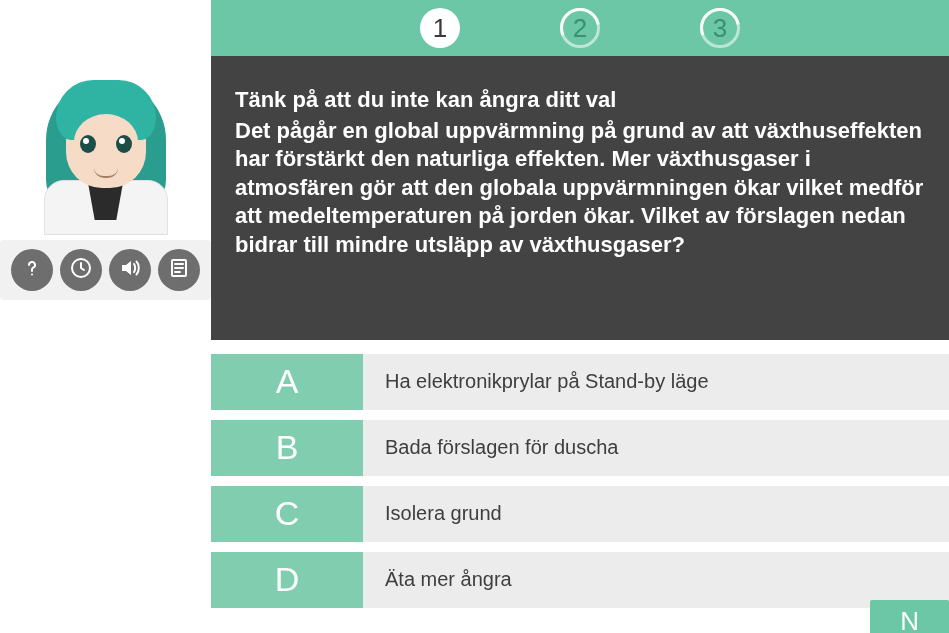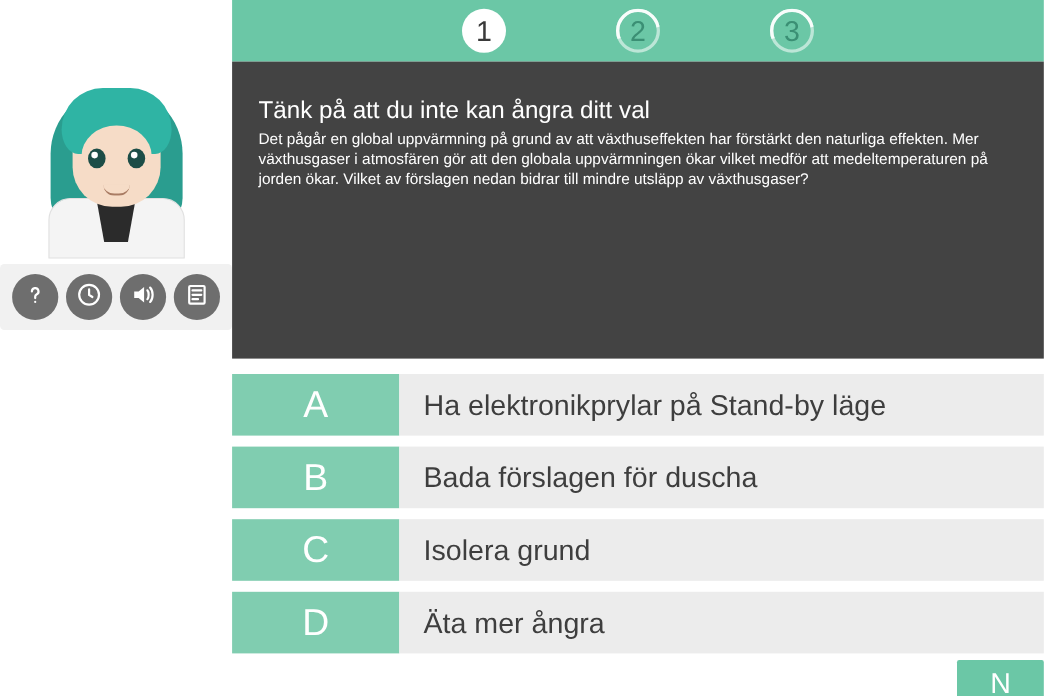--- a/index.html
+++ b/index.html
@@ -38,27 +38,27 @@
 
   .step-bar { height: 56px; background: #6bc7a6; display:flex; align-items:center; justify-content:center; gap: 100px; }
   .step { width: 40px; height: 40px; border-radius: 50%; display:flex; align-items:center; justify-content:center; font-size: 26px; font-weight: 400; position: relative; }
   .step.active { background: #ffffff; color: #3a3a3a; }
   .step.inactive { color: #3b8f74; }
   .step.inactive::before { content:""; position:absolute; inset:0; border:3px solid #ffffff; border-radius:50%; opacity:.9;
     clip-path: polygon(0 0, 100% 0, 100% 40%, 0 70%); }
   .step.inactive::after { content:""; position:absolute; inset:0; border:3px solid #ffffff; border-radius:50%; opacity:.55; }
 
   .question-box { background: #434343; color: #ffffff; padding: 30px 24px 80px 24px; min-height: 270px; }
-  .q-warn { font-weight: 400; font-size: 22px; line-height: 1.3; }
-  .q-body { font-size: 14px; line-height: 1.3; margin-top: 2px; font-weight: 400; }
+  .q-warn { font-weight: 700; font-size: 22px; line-height: 1.3; }
+  .q-body { font-size: 22px; line-height: 1.3; margin-top: 2px; font-weight: 700; }
 
   .answers { padding-top: 14px; display:flex; flex-direction:column; gap: 10px; }
   .answer { display:flex; height: 56px; cursor:pointer; }
   .answer .letter { width: 152px; background: #80cdb0; color: #ffffff; font-size: 34px; font-weight: 300; display:flex; align-items:center; justify-content:center; }
-  .answer .text { flex:1; background: #ececec; color: #3e3e3e; font-size: 26px; font-weight: 300; display:flex; align-items:center; padding-left: 22px; }
+  .answer .text { flex:1; background: #ececec; color: #3e3e3e; font-size: 20px; font-weight: 300; display:flex; align-items:center; padding-left: 22px; }
   .next-wrap { position:absolute; left: 211px; right:0; top: 600px; display:flex; justify-content:flex-end; }
   .next { background:#6bc7a6; color:#fff; font-size:26px; padding: 6px 30px 0 30px; height:33px; border-radius:2px 2px 0 0; cursor:pointer; }
 </style>
 </head>
 <body>
 <div class="root">
 
   <div class="avatar-wrap">
     <div class="avatar">
       <div class="hair-back"></div>

